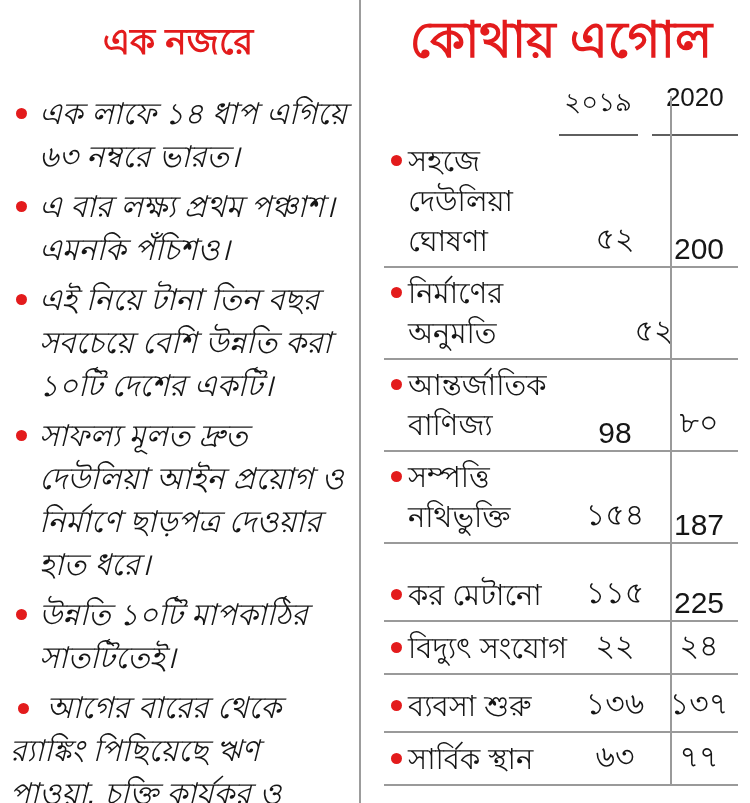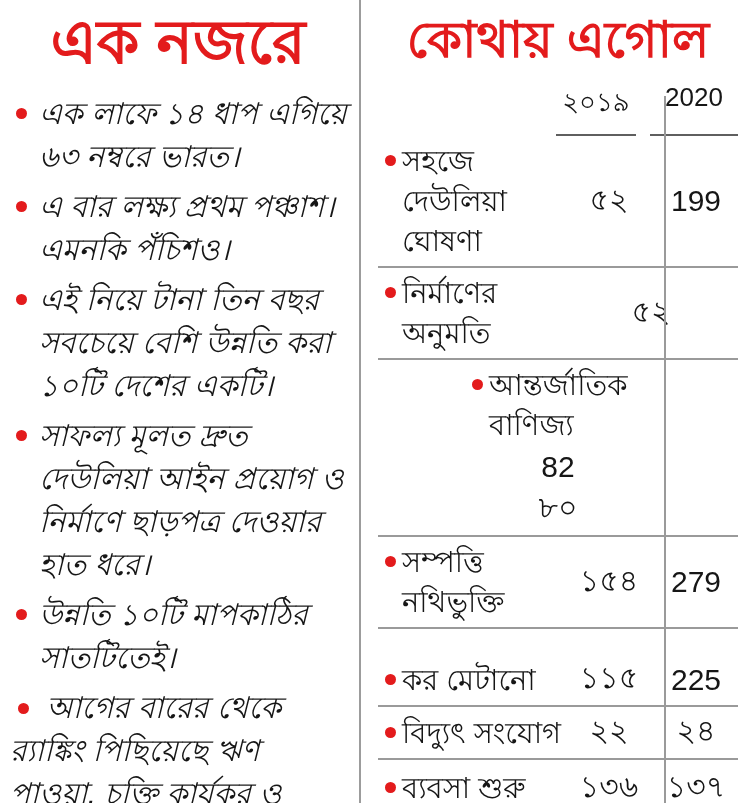--- a/index.html
+++ b/index.html
@@ -8,68 +8,68 @@
     width:750px; height:803px;
     font-family:"Liberation Sans", sans-serif;
     color:#161616;
     overflow:hidden;
   }
   .page { position:relative; width:750px; height:803px; background:#fff; }
 
   
   .left-col { position:absolute; left:0; top:0; width:358px; height:803px; padding:8px 10px 0 8px; }
   .left-title {
-    color:#e31b1c; font-size:61px; font-weight:bold;
+    color:#e31b1c; font-size:36px; font-weight:bold;
     text-align:center; line-height:60px; margin:4px 0 20px 0;
   }
   .bullets { list-style:none; font-size:30px; line-height:43px; }
   .bullets li { position:relative; padding-left:31px; margin-bottom:7px;font-style:italic; }
   .dot {
     position:absolute; left:8px; top:16px;
     width:11px; height:11px; border-radius:50%; background:#e31b1c;
   }
   .bullets li.flush { padding-left:2px; }
   .bullets li.flush .dot {
     position:static; display:inline-block; margin:0 9px 4px 8px;
   }
 
   
   .v-divider { position:absolute; left:359px; top:0; width:2px; height:803px; background:#9c9c9c; }
 
   
-  .right-col { position:absolute; left:362px; top:0; width:376px; height:803px; padding:8px 0 0 16px; }
+  .right-col { position:absolute; left:362px; top:0; width:376px; height:803px; padding:8px 0 0 22px; }
   .right-title {
     color:#e31b1c; font-size:50px; font-weight:bold;
     text-align:center; line-height:56px; margin-top:4px;
   }
   .years-row { display:flex; margin-top:14px; }
   .year-spacer { width:186px; }
   .year-cell {
     font-size:26px; text-align:center; padding-bottom:8px;
     border-bottom:2px solid #5f5f5f;
   }
   .year-2019 { width:84px; margin-right:6px; }
   .year-2018 { width:92px; margin-left:8px; }
 
   .rank-table { position:relative; }
   .t-row {
-    display:flex; align-items:center;
+    display:flex; align-items:flex-end;
     border-bottom:2px solid #9a9a9a;
   }
   .cell-label {
     width:186px; position:relative;
     padding:5px 0 5px 24px;
     font-size:29px; line-height:40px;
   }
   .cell-label .dot { left:7px; top:19px; }
   .cell-label.nowrap { white-space:nowrap; overflow:visible; }
   .cell-2019 { width:90px; text-align:center; font-size:30px; }
   .cell-2018 { flex:1; text-align:center; font-size:30px; }
   .r1 { min-height:124px; } .r2 { min-height:88px; }
-  .r3 { min-height:90px;flex-direction:column; }  .r4 { min-height:92px; }
+  .r3 { min-height:90px; }  .r4 { min-height:92px; }
   .r5 { min-height:52px;margin-top:25px; }  .r6 { min-height:46px; }
   .r7 { min-height:58px; }  .r8 { min-height:48px; }
 
   .table-vline {
     position:absolute; left:286px; top:-40px; bottom:0;
     width:2px; background:#9a9a9a;
   }
 </style>
 </head>
 <body>
@@ -119,47 +119,47 @@
 
     <div class="rank-table">
       <div class="table-vline"></div>
 
       <div class="t-row r1">
         <div class="cell-label">
           <span class="dot"></span>
           <span>সহজে দেউলিয়া ঘোষণা</span>
         </div>
         <div class="cell-2019">৫২</div>
-        <div class="cell-2018">199</div>
+        <div class="cell-2018">200</div>
       </div>
 
       <div class="t-row r2">
         <div class="cell-label">
           <span class="dot"></span>
           <span>নির্মাণের অনুমতি</span>
         </div>
         <div class="cell-2018">৫২</div>
       </div>
 
       <div class="t-row r3">
         <div class="cell-label">
           <span class="dot"></span>
           <span>আন্তর্জাতিক বাণিজ্য</span>
         </div>
-        <div class="cell-2019">82</div>
+        <div class="cell-2019">98</div>
         <div class="cell-2018">৮০</div>
       </div>
 
       <div class="t-row r4">
         <div class="cell-label">
           <span class="dot"></span>
           <span>সম্পত্তি নথিভুক্তি</span>
         </div>
         <div class="cell-2019">১৫৪</div>
-        <div class="cell-2018">279</div>
+        <div class="cell-2018">187</div>
       </div>
 
       <div class="t-row r5">
         <div class="cell-label nowrap">
           <span class="dot"></span>
           <span>কর মেটানো</span>
         </div>
         <div class="cell-2019">১১৫</div>
         <div class="cell-2018">225</div>
       </div>

